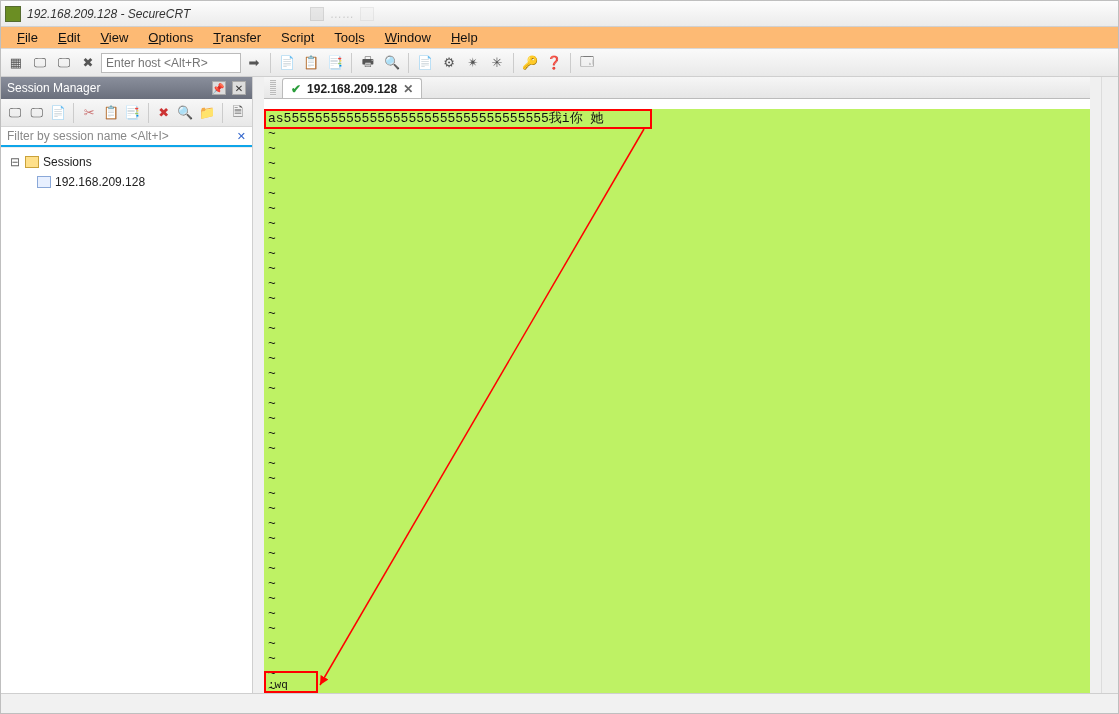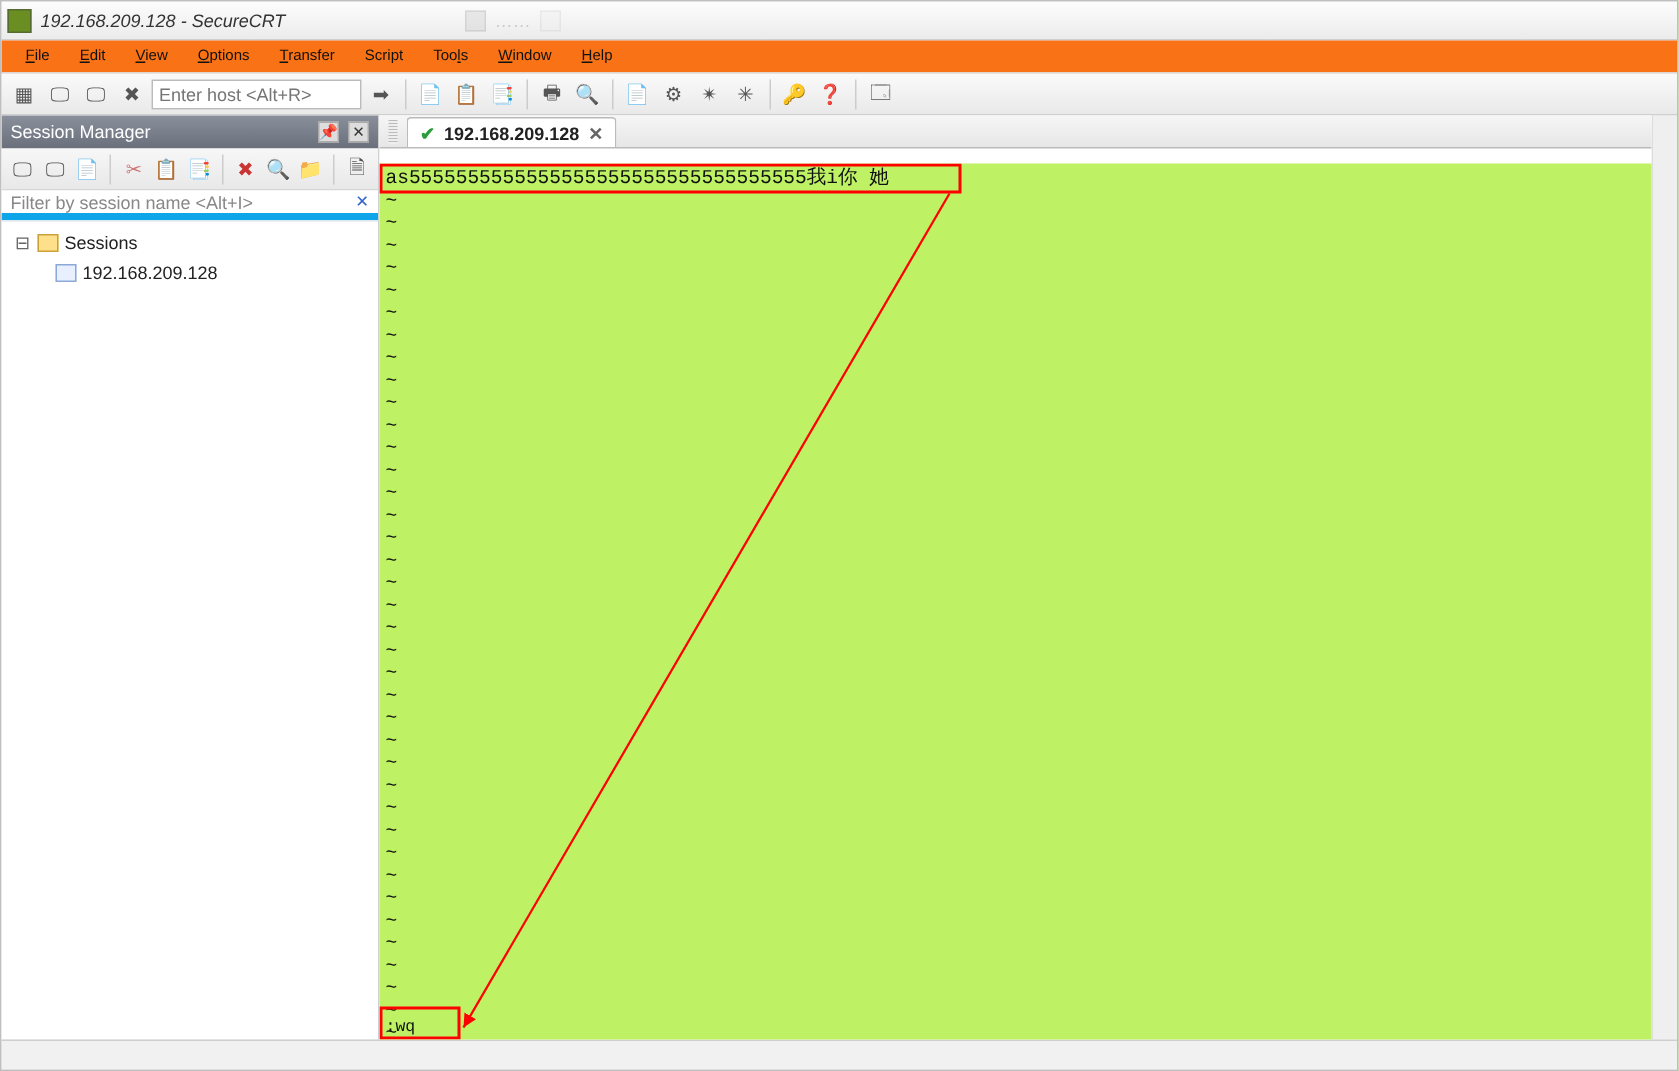--- a/index.html
+++ b/index.html
@@ -39,27 +39,27 @@
     opacity:0.35;
     font-size:12px;
     color:#888;
   }
   .ghost-tab .gi {
     width:14px;height:14px;background:#ccc;border:1px solid #999;
   }
   
   .menubar {
     height: 22px;
-    background: #f97316;
+    background: #fdba74;
     display: flex;
     align-items: center;
     padding: 0 8px;
     gap: 4px;
     border-bottom: 1px solid #d8d8d8;
-    font-size: 10px;
+    font-size: 13px;
   }
   .menubar .menu-item {
     padding: 2px 8px;
     color: #111;
     cursor: pointer;
   }
   .menubar .menu-item u { text-decoration: underline; }
   
   .toolbar {
     height: 28px;
@@ -84,20 +84,21 @@
   }
   .host-input {
     height:20px;border:1px solid #bbb;background:#fff;padding:0 4px;
     font-size:12px;color:#ef4444;width:140px;
   }
   
   .bodyrow {
     flex:1;
     display:flex;
     min-height:0;
+    gap:11px;
   }
   
   .sidepanel {
     width: 252px;
     background:#fff;
     border-right:1px solid #cfcfcf;
     display:flex;flex-direction:column;
   }
   .panel-header {
     height:22px;
@@ -107,21 +108,21 @@
     padding:0 6px;
     font-size:12px;
   }
   .panel-header .phb { display:flex;gap:6px; }
   .panel-header .phbtn { width:14px;height:14px;display:flex;align-items:center;justify-content:center;border:1px solid #aaa;background:#ddd;color:#333;font-size:10px;cursor:pointer;}
   .panel-toolbar {
     height:28px;background:linear-gradient(#f7f7f7,#e8e8e8);border-bottom:1px solid #d6d6d6;
     display:flex;align-items:center;padding:0 4px;gap:2px;
   }
   .filter {
-    height:20px;border-bottom:5px solid #0ea5e9;background:#fff;color:#888;padding:2px 6px;font-size:12px;
+    height:20px;border-bottom:2px solid #0ea5e9;background:#fff;color:#888;padding:2px 6px;font-size:12px;
     display:flex;align-items:center;justify-content:space-between;
   }
   .filter .xbtn { color:#36c;cursor:pointer;font-size:11px; }
   .tree {
     flex:1;overflow:auto;background:#fff;font-size:12px;color:#222;padding:4px 4px;
     border-top:1px solid #eee;
   }
   .tree .row { display:flex;align-items:center;height:20px;gap:4px;padding-left:4px;}
   .tree .tw { width:12px;text-align:center;color:#666;cursor:pointer;}
   .tree .folder { width:14px;height:12px;background:#ffe08a;border:1px solid #caa23a;}

